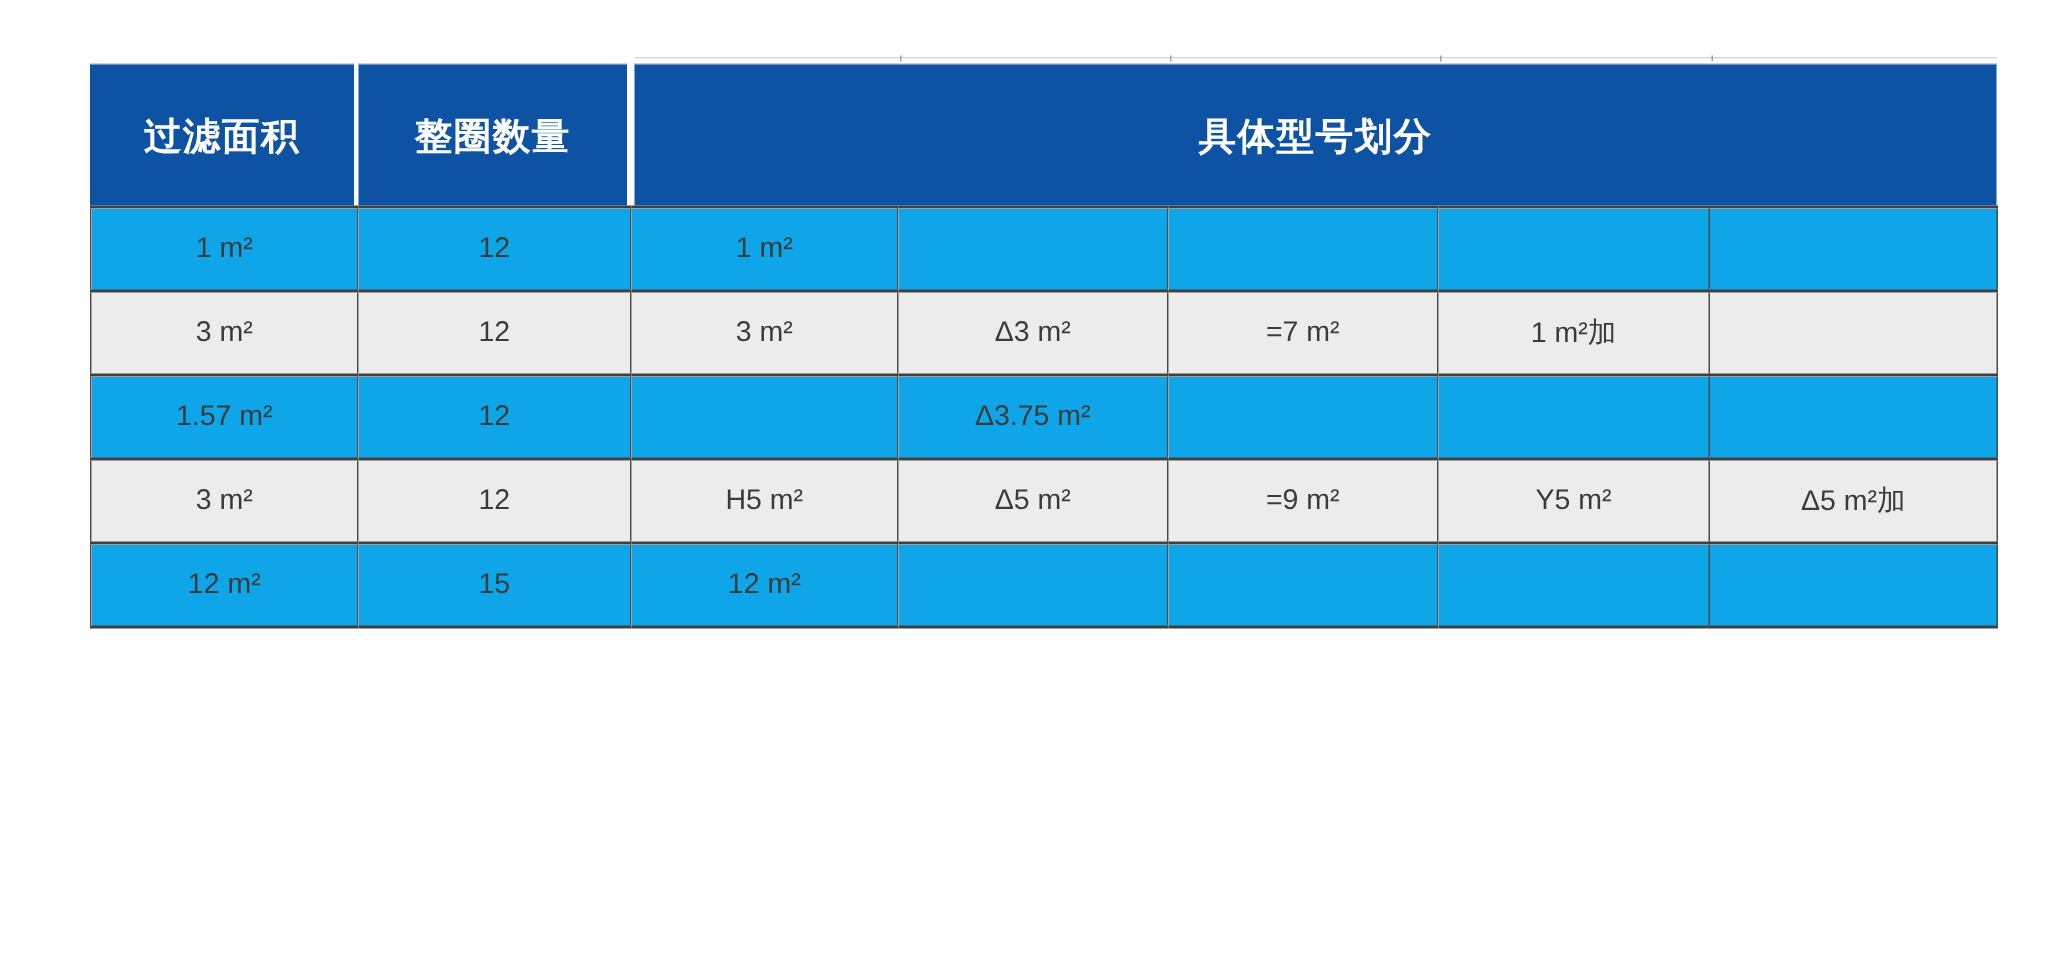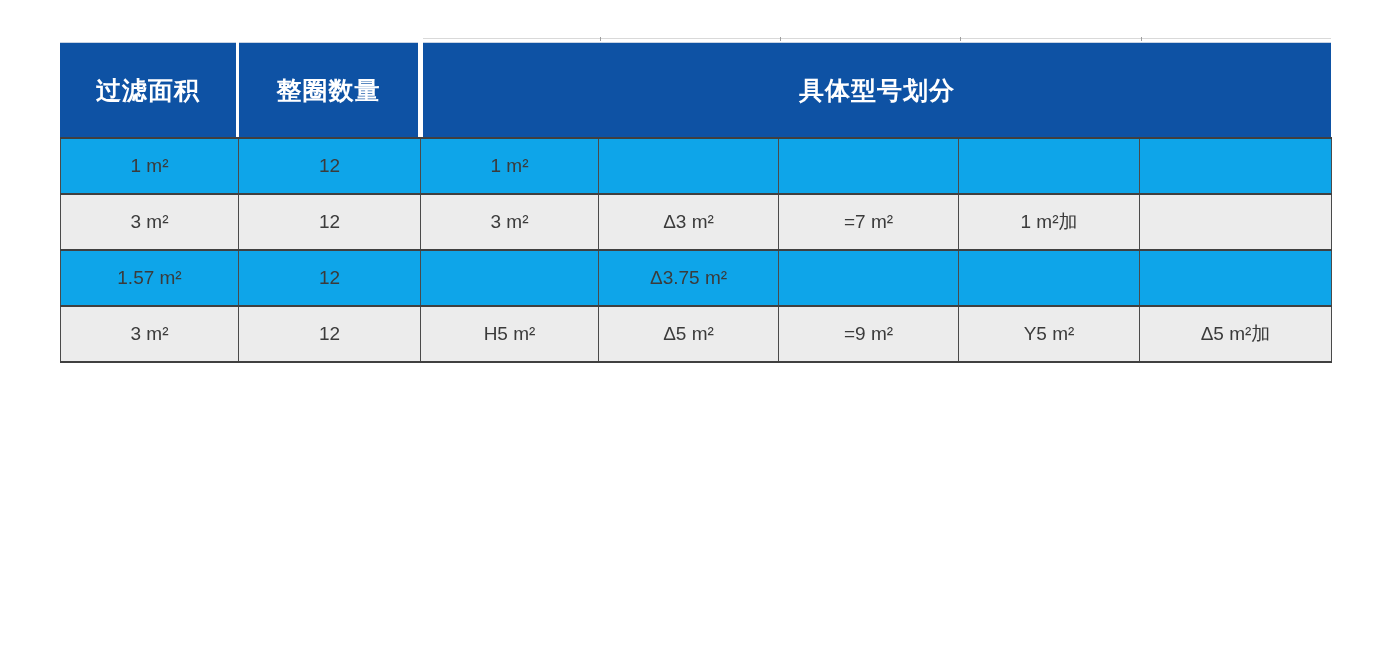--- a/index.html
+++ b/index.html
@@ -145,17 +145,26 @@
           </tr>
           <tr>
             <td>3 m²</td>
             <td>12</td>
             <td>H5 m²</td>
             <td>Δ5 m²</td>
             <td>=9 m²</td>
             <td>Y5 m²</td>
             <td>Δ5 m²加</td>
           </tr>
+          <tr>
+            <td>12 m²</td>
+            <td>15</td>
+            <td>12 m²</td>
+            <td></td>
+            <td></td>
+            <td></td>
+            <td></td>
+          </tr>
         </tbody>
     </table>
 
   </div>
 </div>
 
 </body></html>

